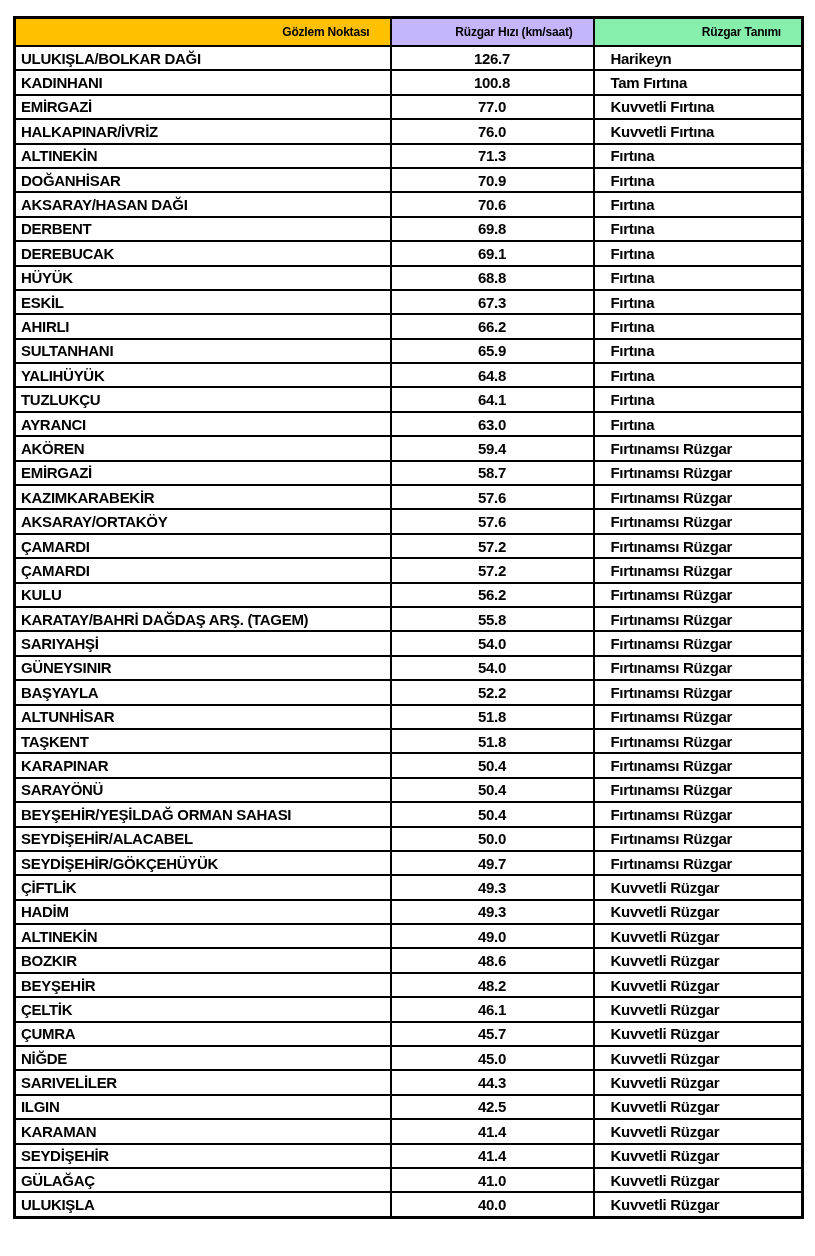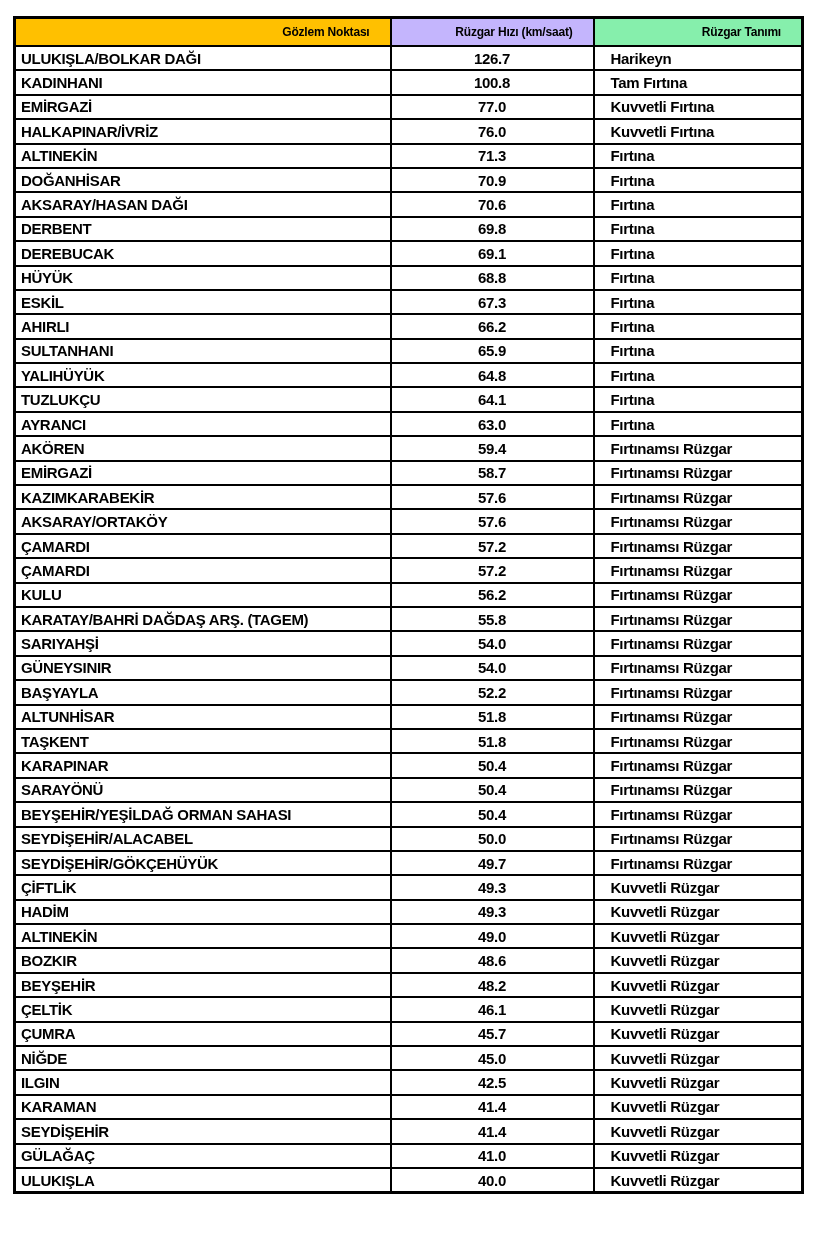--- a/index.html
+++ b/index.html
@@ -277,20 +277,25 @@
     <td class="c-station">ÇUMRA</td>
     <td class="c-speed">45.7</td>
     <td class="c-desc">Kuvvetli Rüzgar</td>
   </tr>
         <tr>
     <td class="c-station">NİĞDE</td>
     <td class="c-speed">45.0</td>
     <td class="c-desc">Kuvvetli Rüzgar</td>
   </tr>
         <tr>
+    <td class="c-station">SARIVELİLER</td>
+    <td class="c-speed">44.3</td>
+    <td class="c-desc">Kuvvetli Rüzgar</td>
+  </tr>
+        <tr>
     <td class="c-station">ILGIN</td>
     <td class="c-speed">42.5</td>
     <td class="c-desc">Kuvvetli Rüzgar</td>
   </tr>
         <tr>
     <td class="c-station">KARAMAN</td>
     <td class="c-speed">41.4</td>
     <td class="c-desc">Kuvvetli Rüzgar</td>
   </tr>
         <tr>

